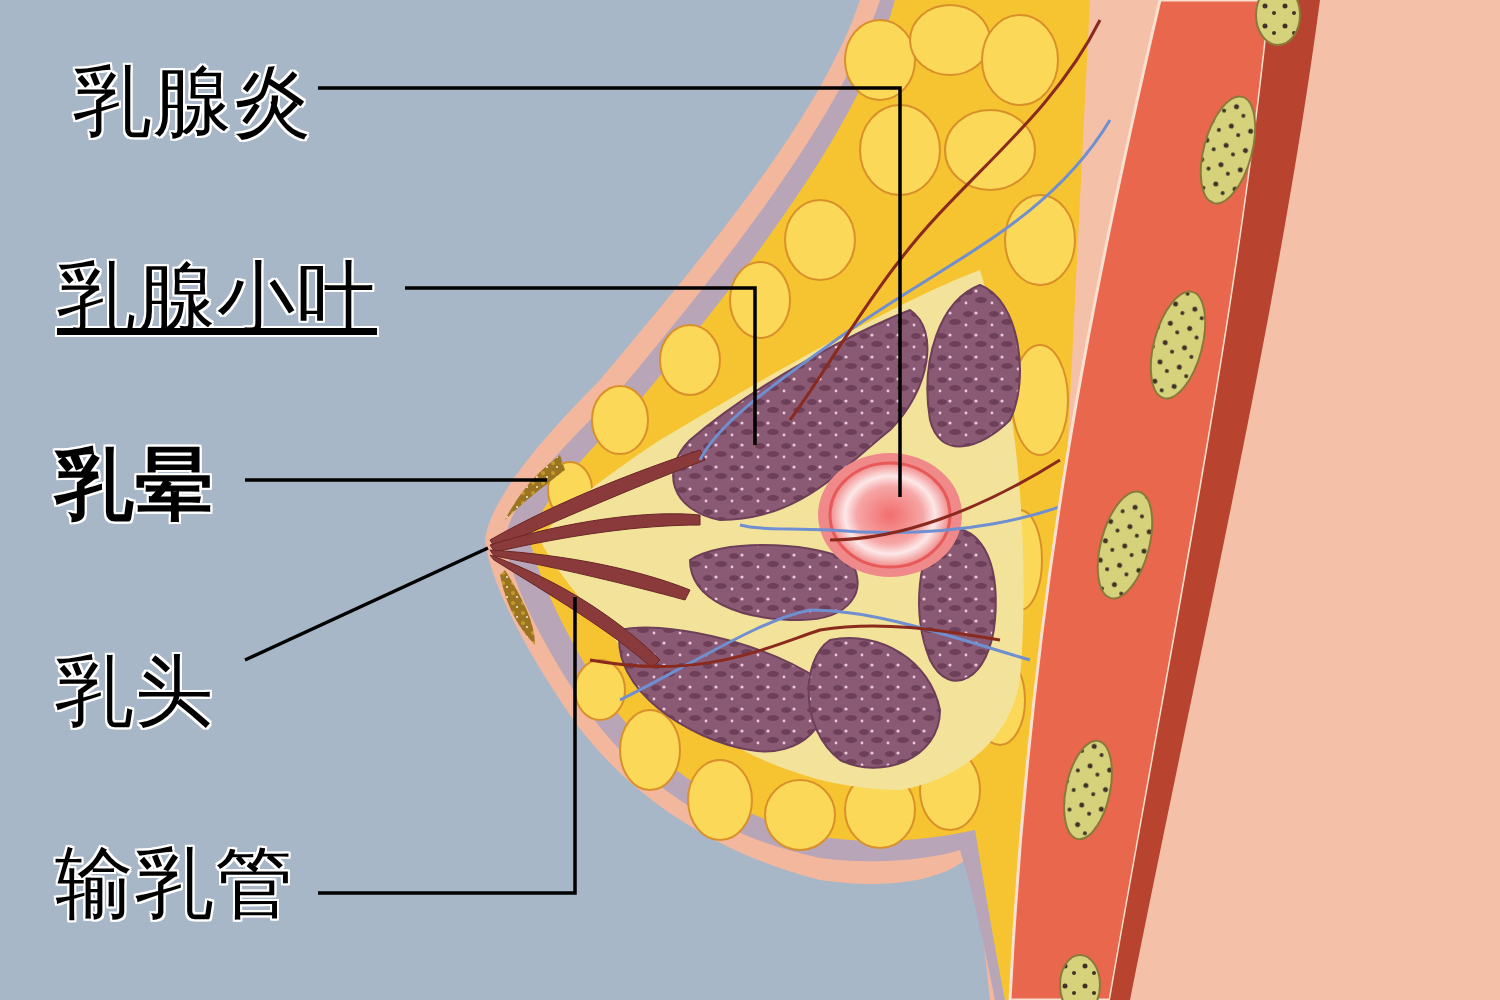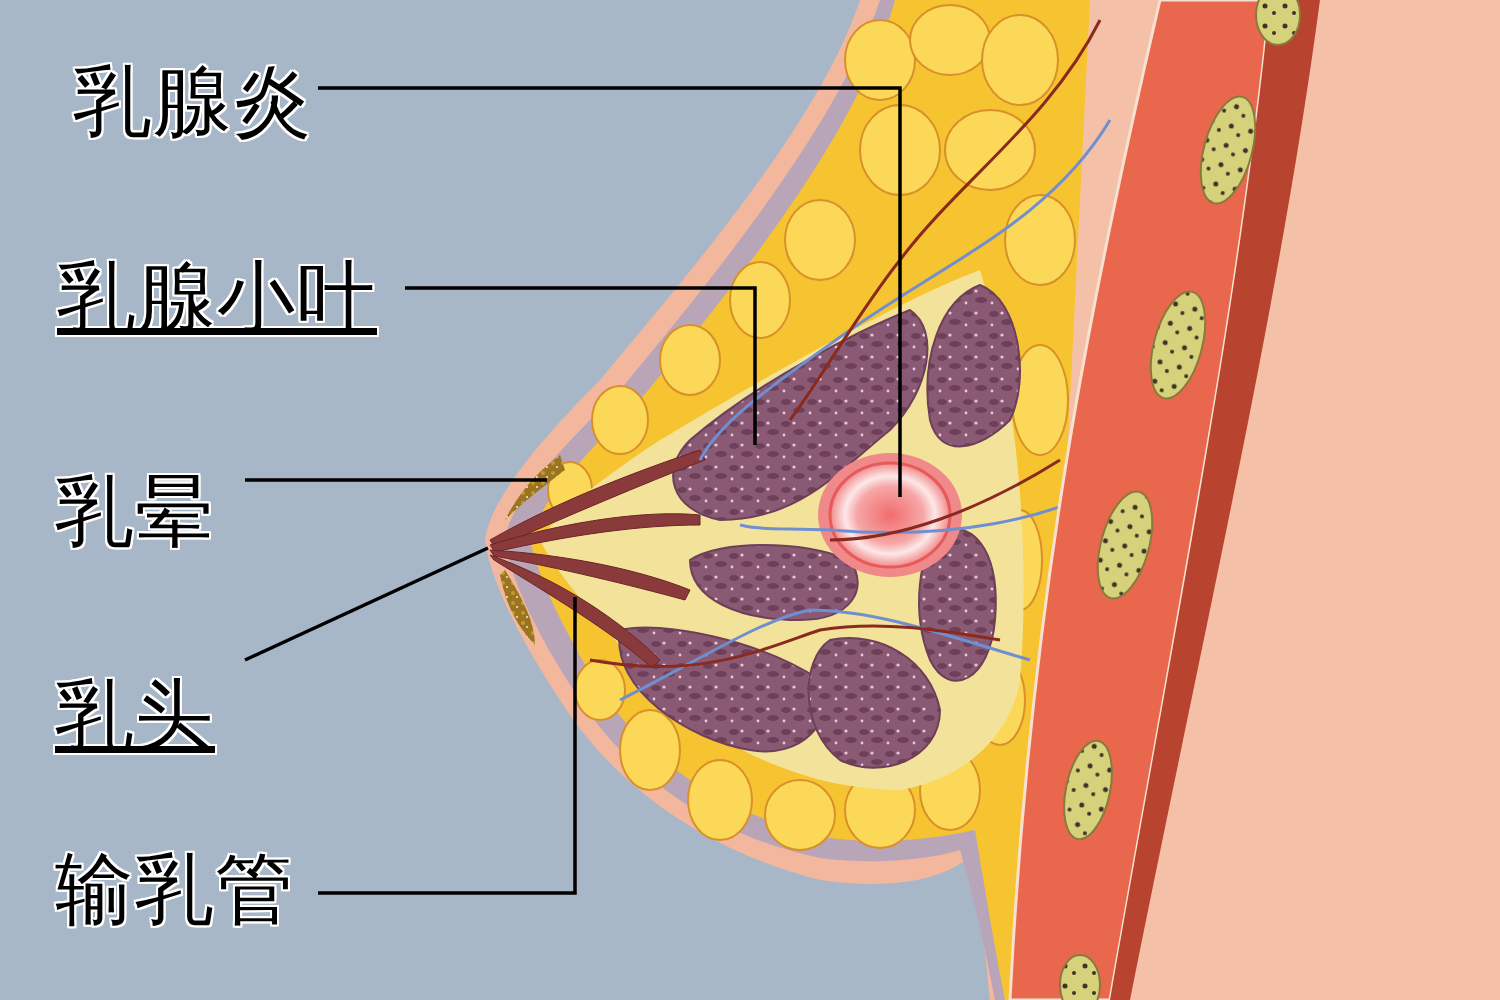--- a/index.html
+++ b/index.html
@@ -123,15 +123,15 @@
     <polyline points="318,88 900,88 900,497"></polyline>
     <polyline points="405,288 755,288 755,445"></polyline>
     <line x1="245" y1="480" x2="547" y2="480"></line>
     <line x1="245" y1="660" x2="488" y2="548"></line>
     <polyline points="318,893 575,893 575,597"></polyline>
   </g>
 </svg>
 
 <div class="label" style="left:57px; top:62px;margin-left:16px;">乳腺炎</div>
 <div class="label" style="left:57px; top:258px;text-decoration:underline;">乳腺小叶</div>
-<div class="label" style="left:55px; top:472px;">乳晕</div>
-<div class="label" style="left:55px; top:676px;text-decoration:underline;">乳头</div>
-<div class="label" style="left:55px; top:850px;">输乳管</div>
+<div class="label" style="left:55px; top:445px;font-weight:bold;">乳晕</div>
+<div class="label" style="left:55px; top:652px;">乳头</div>
+<div class="label" style="left:55px; top:850px;font-family:Liberation Mono, monospace;">输乳管</div>
 
 </body></html>

